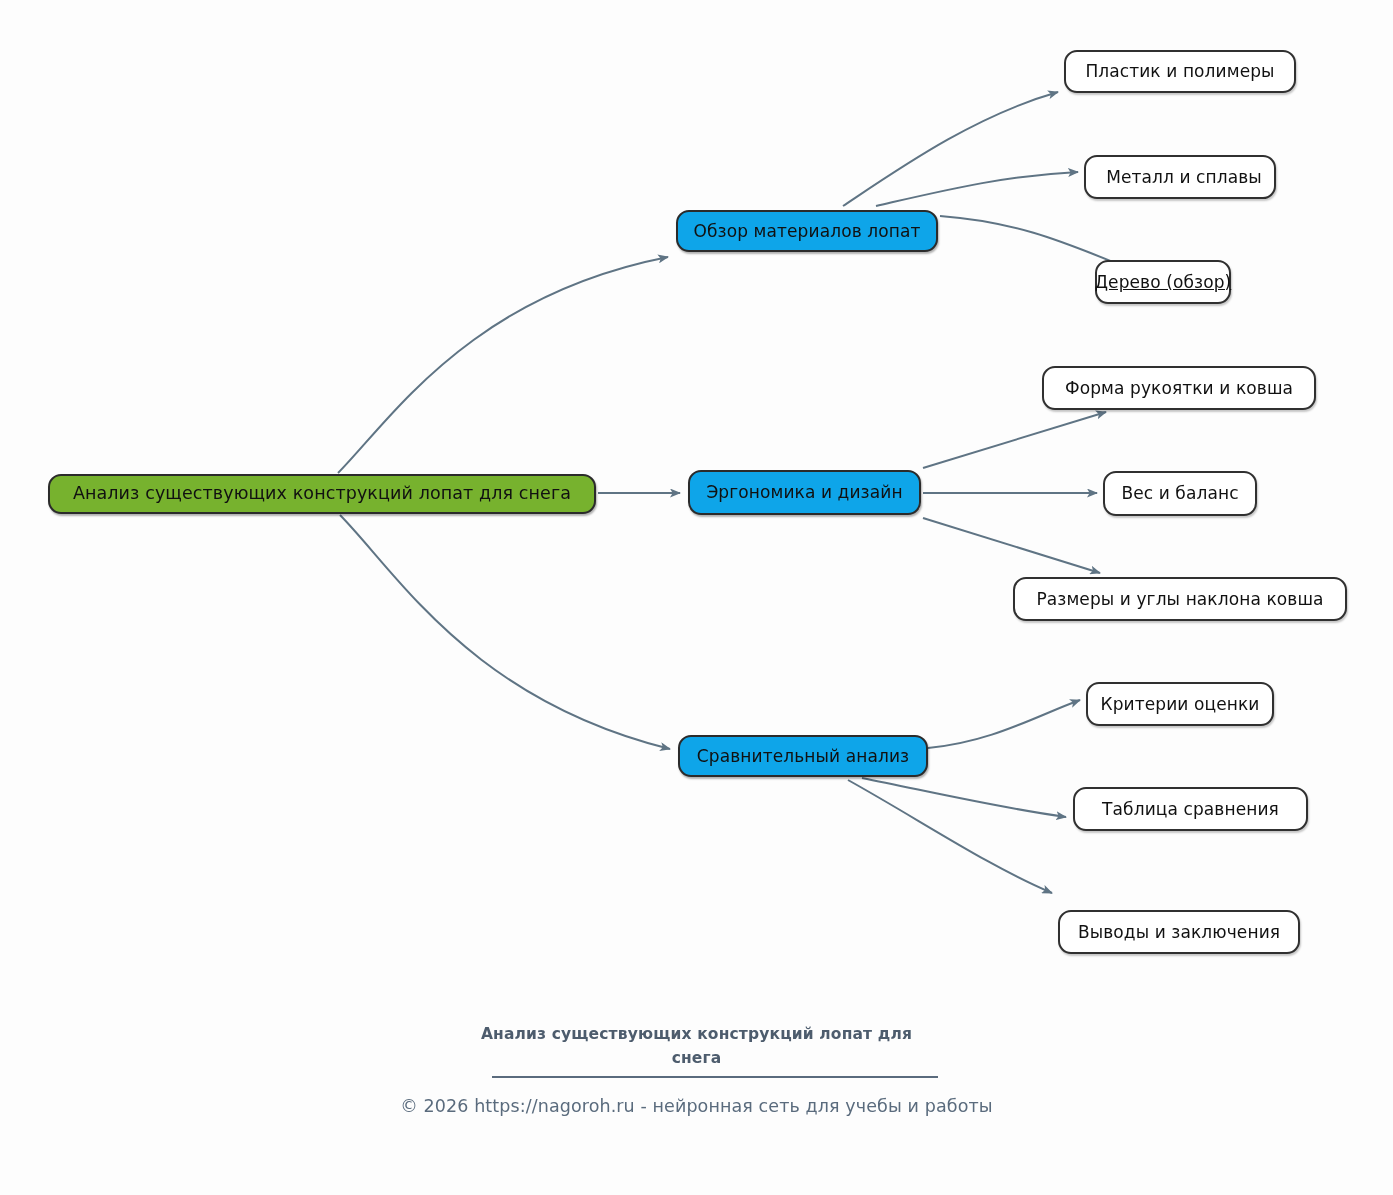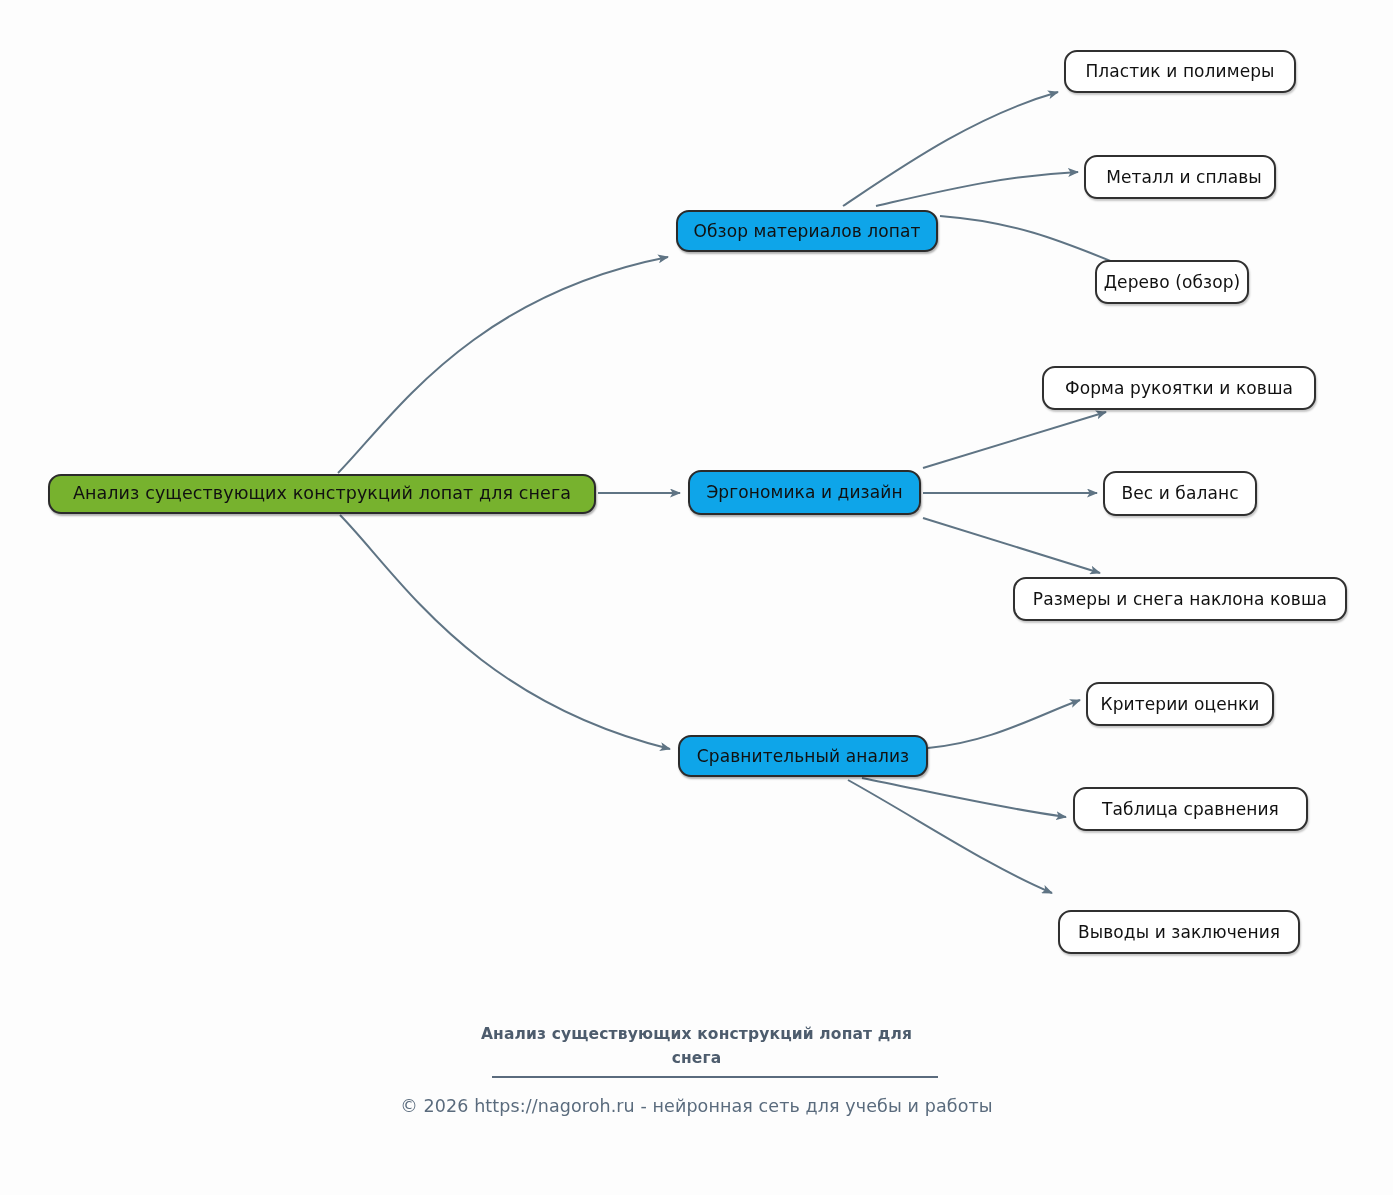--- a/index.html
+++ b/index.html
@@ -147,35 +147,35 @@
 
   <div class="node node-branch" style="left:676px; top:210px; width:262px; height:42px;">
     <span class="node-label">Обзор материалов лопат</span>
   </div>
   <div class="node node-leaf" style="left:1064px; top:50px; width:232px; height:43px;">
     <span class="node-label">Пластик и полимеры</span>
   </div>
   <div class="node node-leaf" style="left:1084px; top:155px; width:192px; height:44px;padding-left:8px;">
     <span class="node-label">Металл и сплавы</span>
   </div>
-  <div class="node node-leaf" style="left:1095px; top:260px; width:154px; height:44px;">
+  <div class="node node-leaf" style="left:1095px; top:260px; width:136px; height:44px;text-decoration:underline;">
     <span class="node-label">Дерево (обзор)</span>
   </div>
 
   <div class="node node-branch" style="left:688px; top:470px; width:233px; height:45px;">
     <span class="node-label">Эргономика и дизайн</span>
   </div>
   <div class="node node-leaf" style="left:1042px; top:366px; width:274px; height:44px;">
     <span class="node-label">Форма рукоятки и ковша</span>
   </div>
   <div class="node node-leaf" style="left:1103px; top:471px; width:154px; height:45px;">
     <span class="node-label">Вес и баланс</span>
   </div>
   <div class="node node-leaf" style="left:1013px; top:577px; width:334px; height:44px;">
-    <span class="node-label">Размеры и снега наклона ковша</span>
+    <span class="node-label">Размеры и углы наклона ковша</span>
   </div>
 
   <div class="node node-branch" style="left:678px; top:735px; width:250px; height:42px;">
     <span class="node-label">Сравнительный анализ</span>
   </div>
   <div class="node node-leaf" style="left:1086px; top:682px; width:188px; height:44px;">
     <span class="node-label">Критерии оценки</span>
   </div>
   <div class="node node-leaf" style="left:1073px; top:787px; width:235px; height:44px;">
     <span class="node-label">Таблица сравнения</span>

